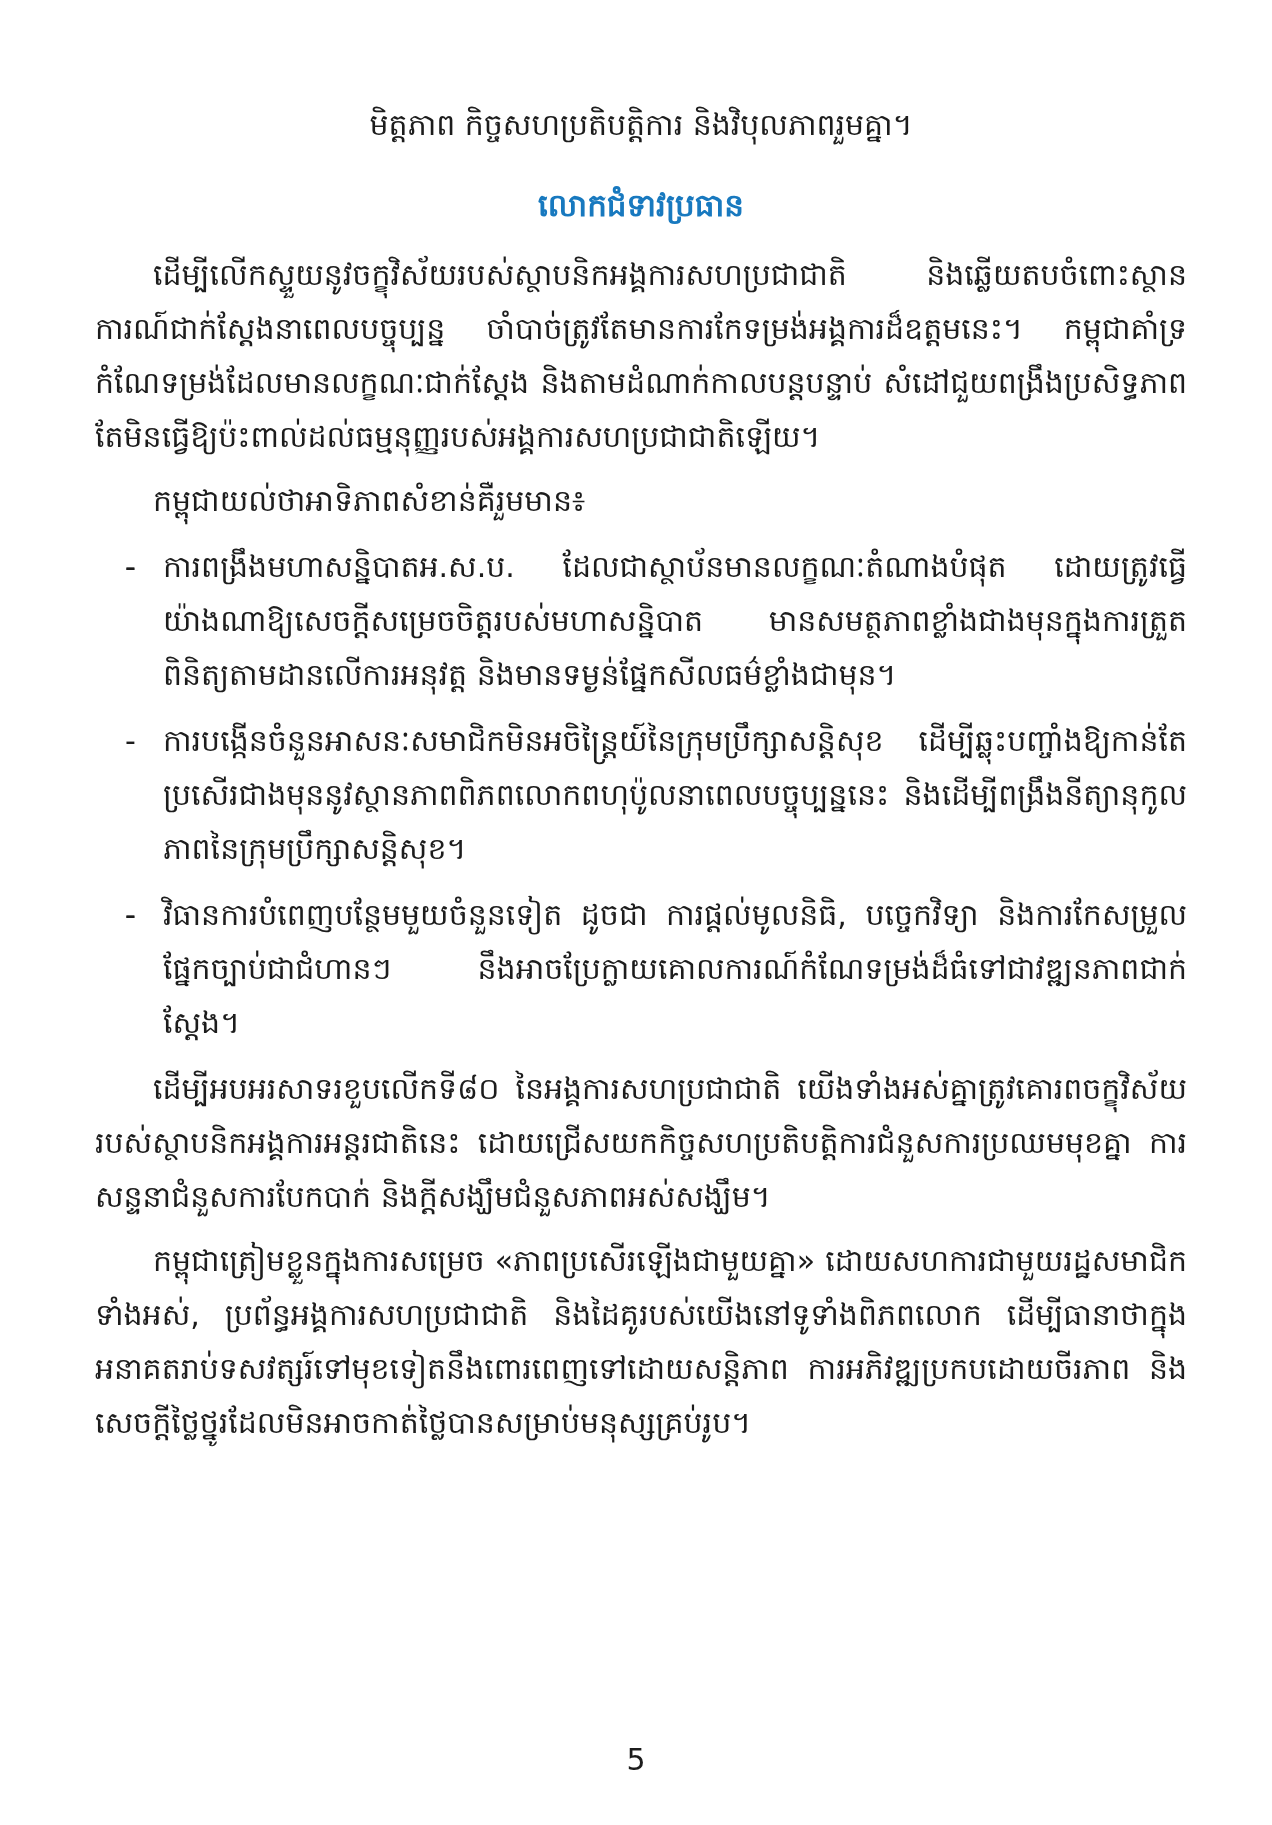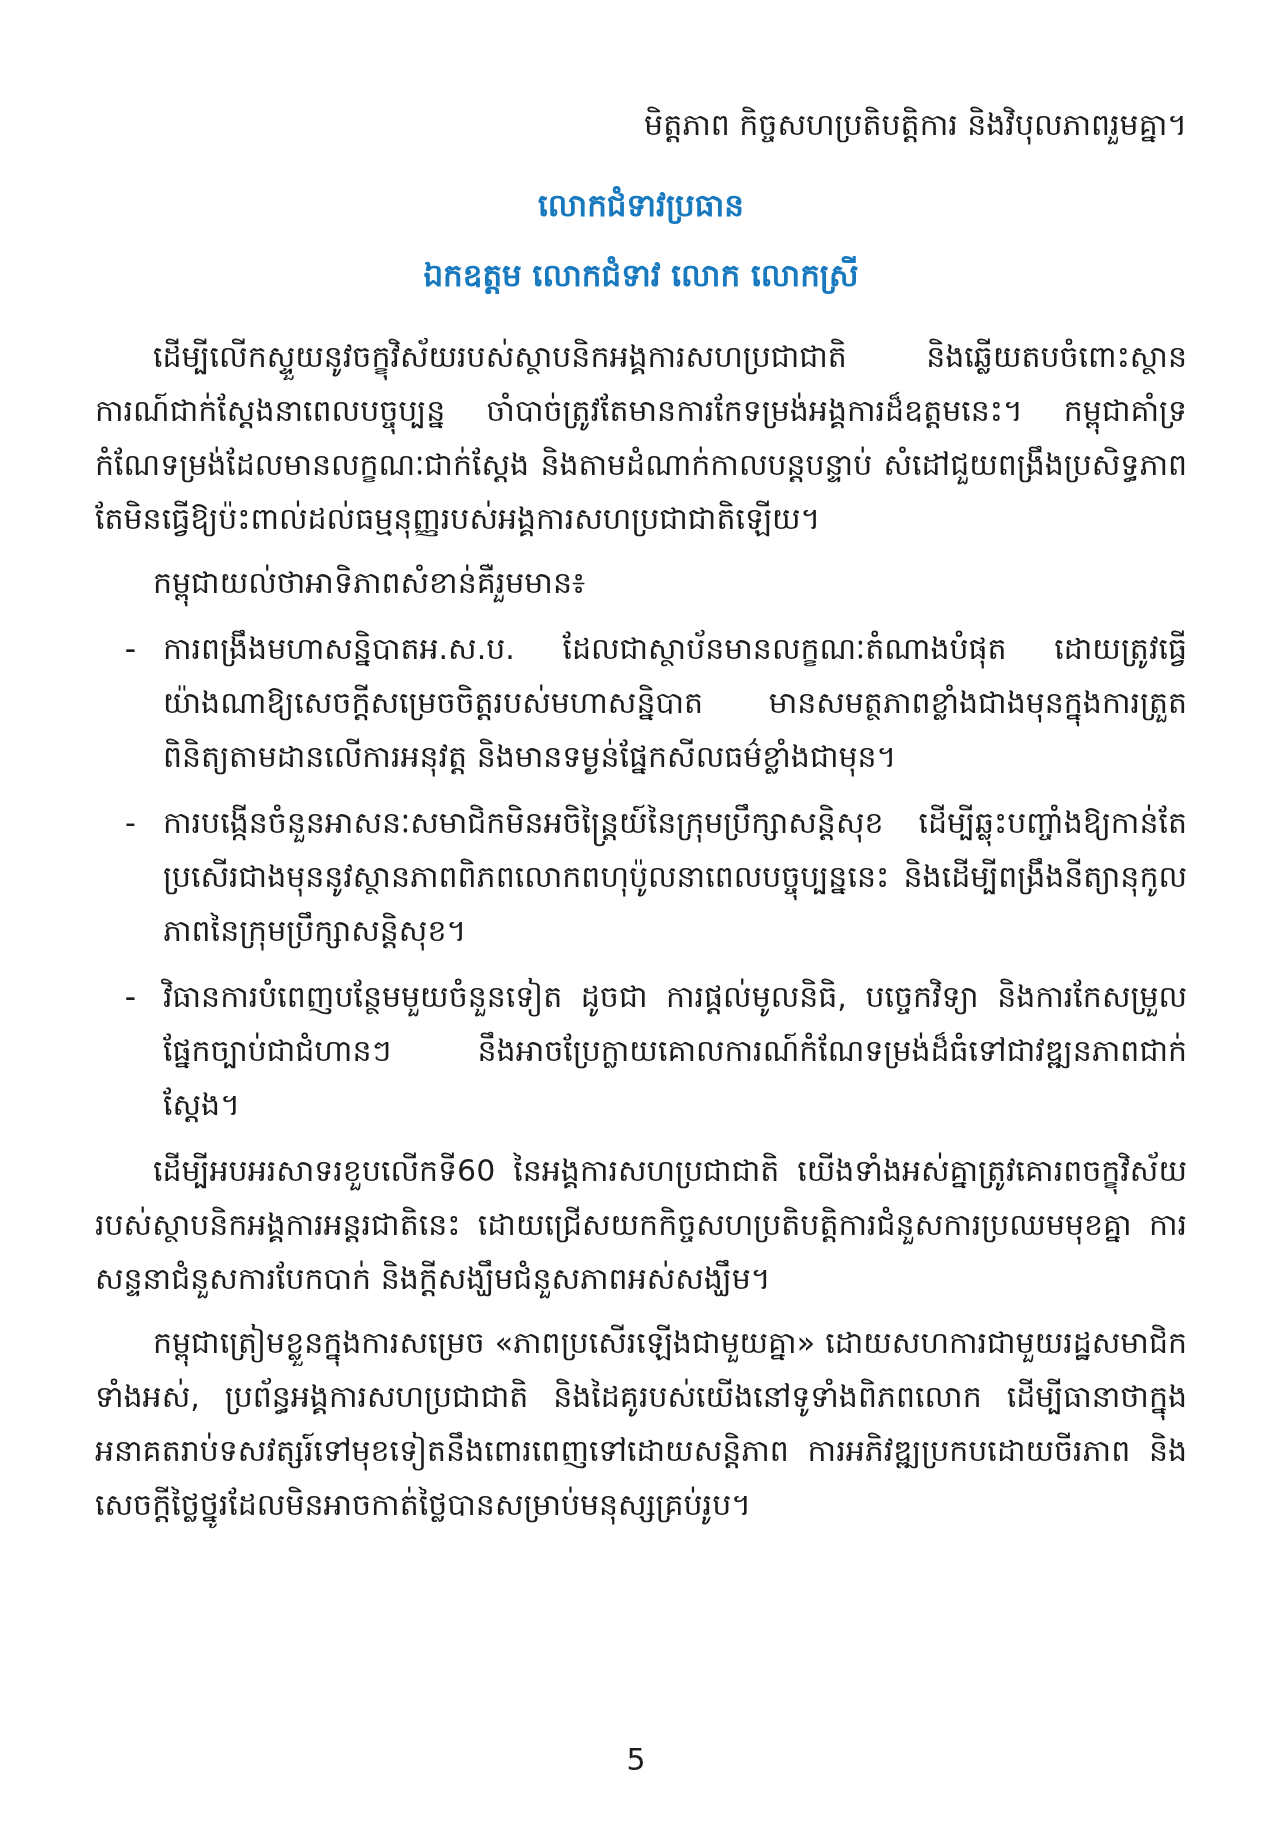--- a/index.html
+++ b/index.html
@@ -22,21 +22,21 @@
     top: 98px;
     left: 95px;
     width: 1092px;
     color: #1c1c1c;
     font-size: 30px;
     line-height: 1.8;
     text-align: justify;
   }
   .opening-line {
     margin: 0 0 26px 0;
-    text-align: right;
+    text-align: center;
   }
   .heading {
     color: #1879bf;
     font-weight: bold;
     font-size: 31px;
     margin: 0 0 14px 0;
     text-align: center;
   }
   .heading.second {
     margin-bottom: 26px;
@@ -71,21 +71,20 @@
 </head>
 <body>
 
 <div class="page">
   <div class="content">
 
     <p class="opening-line">មិត្តភាព កិច្ចសហប្រតិបត្តិការ និងវិបុលភាពរួមគ្នា។</p>
 
     <p class="heading">លោកជំទាវប្រធាន</p>
 
-    <p class="heading second">ឯកឧត្តម លោកជំទាវ លោក លោកស្រី</p>
 
     <p class="para">ដើម្បីលើកស្ទួយនូវចក្ខុវិស័យរបស់ស្ថាបនិកអង្គការសហប្រជាជាតិ និងឆ្លើយតបចំពោះស្ថានការណ៍ជាក់ស្តែងនាពេលបច្ចុប្បន្ន ចាំបាច់ត្រូវតែមានការកែទម្រង់អង្គការដ៏ឧត្តមនេះ។ កម្ពុជាគាំទ្រកំណែទម្រង់ដែលមានលក្ខណៈជាក់ស្តែង និងតាមដំណាក់កាលបន្តបន្ទាប់ សំដៅជួយពង្រឹងប្រសិទ្ធភាព តែមិនធ្វើឱ្យប៉ះពាល់ដល់ធម្មនុញ្ញរបស់អង្គការសហប្រជាជាតិឡើយ។</p>
 
     <p class="para">កម្ពុជាយល់ថាអាទិភាពសំខាន់គឺរួមមាន៖</p>
 
     <div class="bullet-list">
       <div class="bullet-item">
         <span class="bullet-dash">-</span>
       </div>
       <div class="bullet-item">
@@ -99,20 +98,20 @@
       <div class="bullet-item">
         <span class="bullet-dash">-</span>
       </div>
       <div class="bullet-item">
         <span class="bullet-dash">-</span>
         <span>វិធានការបំពេញបន្ថែមមួយចំនួនទៀត ដូចជា ការផ្តល់មូលនិធិ, បច្ចេកវិទ្យា និងការកែសម្រួលផ្នែកច្បាប់ជាជំហានៗ នឹងអាចប្រែក្លាយគោលការណ៍កំណែទម្រង់ដ៏ធំទៅជាវឌ្ឍនភាពជាក់ស្តែង។</span>
       </div>
     </div>
 
 
-    <p class="para">ដើម្បីអបអរសាទរខួបលើកទី60 នៃអង្គការសហប្រជាជាតិ យើងទាំងអស់គ្នាត្រូវគោរពចក្ខុវិស័យរបស់ស្ថាបនិកអង្គការអន្តរជាតិនេះ ដោយជ្រើសយកកិច្ចសហប្រតិបត្តិការជំនួសការប្រឈមមុខគ្នា ការសន្ទនាជំនួសការបែកបាក់ និងក្តីសង្ឃឹមជំនួសភាពអស់សង្ឃឹម។</p>
+    <p class="para">ដើម្បីអបអរសាទរខួបលើកទី៨០ នៃអង្គការសហប្រជាជាតិ យើងទាំងអស់គ្នាត្រូវគោរពចក្ខុវិស័យរបស់ស្ថាបនិកអង្គការអន្តរជាតិនេះ ដោយជ្រើសយកកិច្ចសហប្រតិបត្តិការជំនួសការប្រឈមមុខគ្នា ការសន្ទនាជំនួសការបែកបាក់ និងក្តីសង្ឃឹមជំនួសភាពអស់សង្ឃឹម។</p>
 
     <p class="para">កម្ពុជាត្រៀមខ្លួនក្នុងការសម្រេច «ភាពប្រសើរឡើងជាមួយគ្នា» ដោយសហការជាមួយរដ្ឋសមាជិកទាំងអស់, ប្រព័ន្ធអង្គការសហប្រជាជាតិ និងដៃគូរបស់យើងនៅទូទាំងពិភពលោក ដើម្បីធានាថាក្នុងអនាគតរាប់ទសវត្សរ៍ទៅមុខទៀតនឹងពោរពេញទៅដោយសន្តិភាព ការអភិវឌ្ឍប្រកបដោយចីរភាព និងសេចក្តីថ្លៃថ្នូរដែលមិនអាចកាត់ថ្លៃបានសម្រាប់មនុស្សគ្រប់រូប។</p>
 
   </div>
 
   <div class="page-number">5</div>
 </div>
 
 </body></html>

